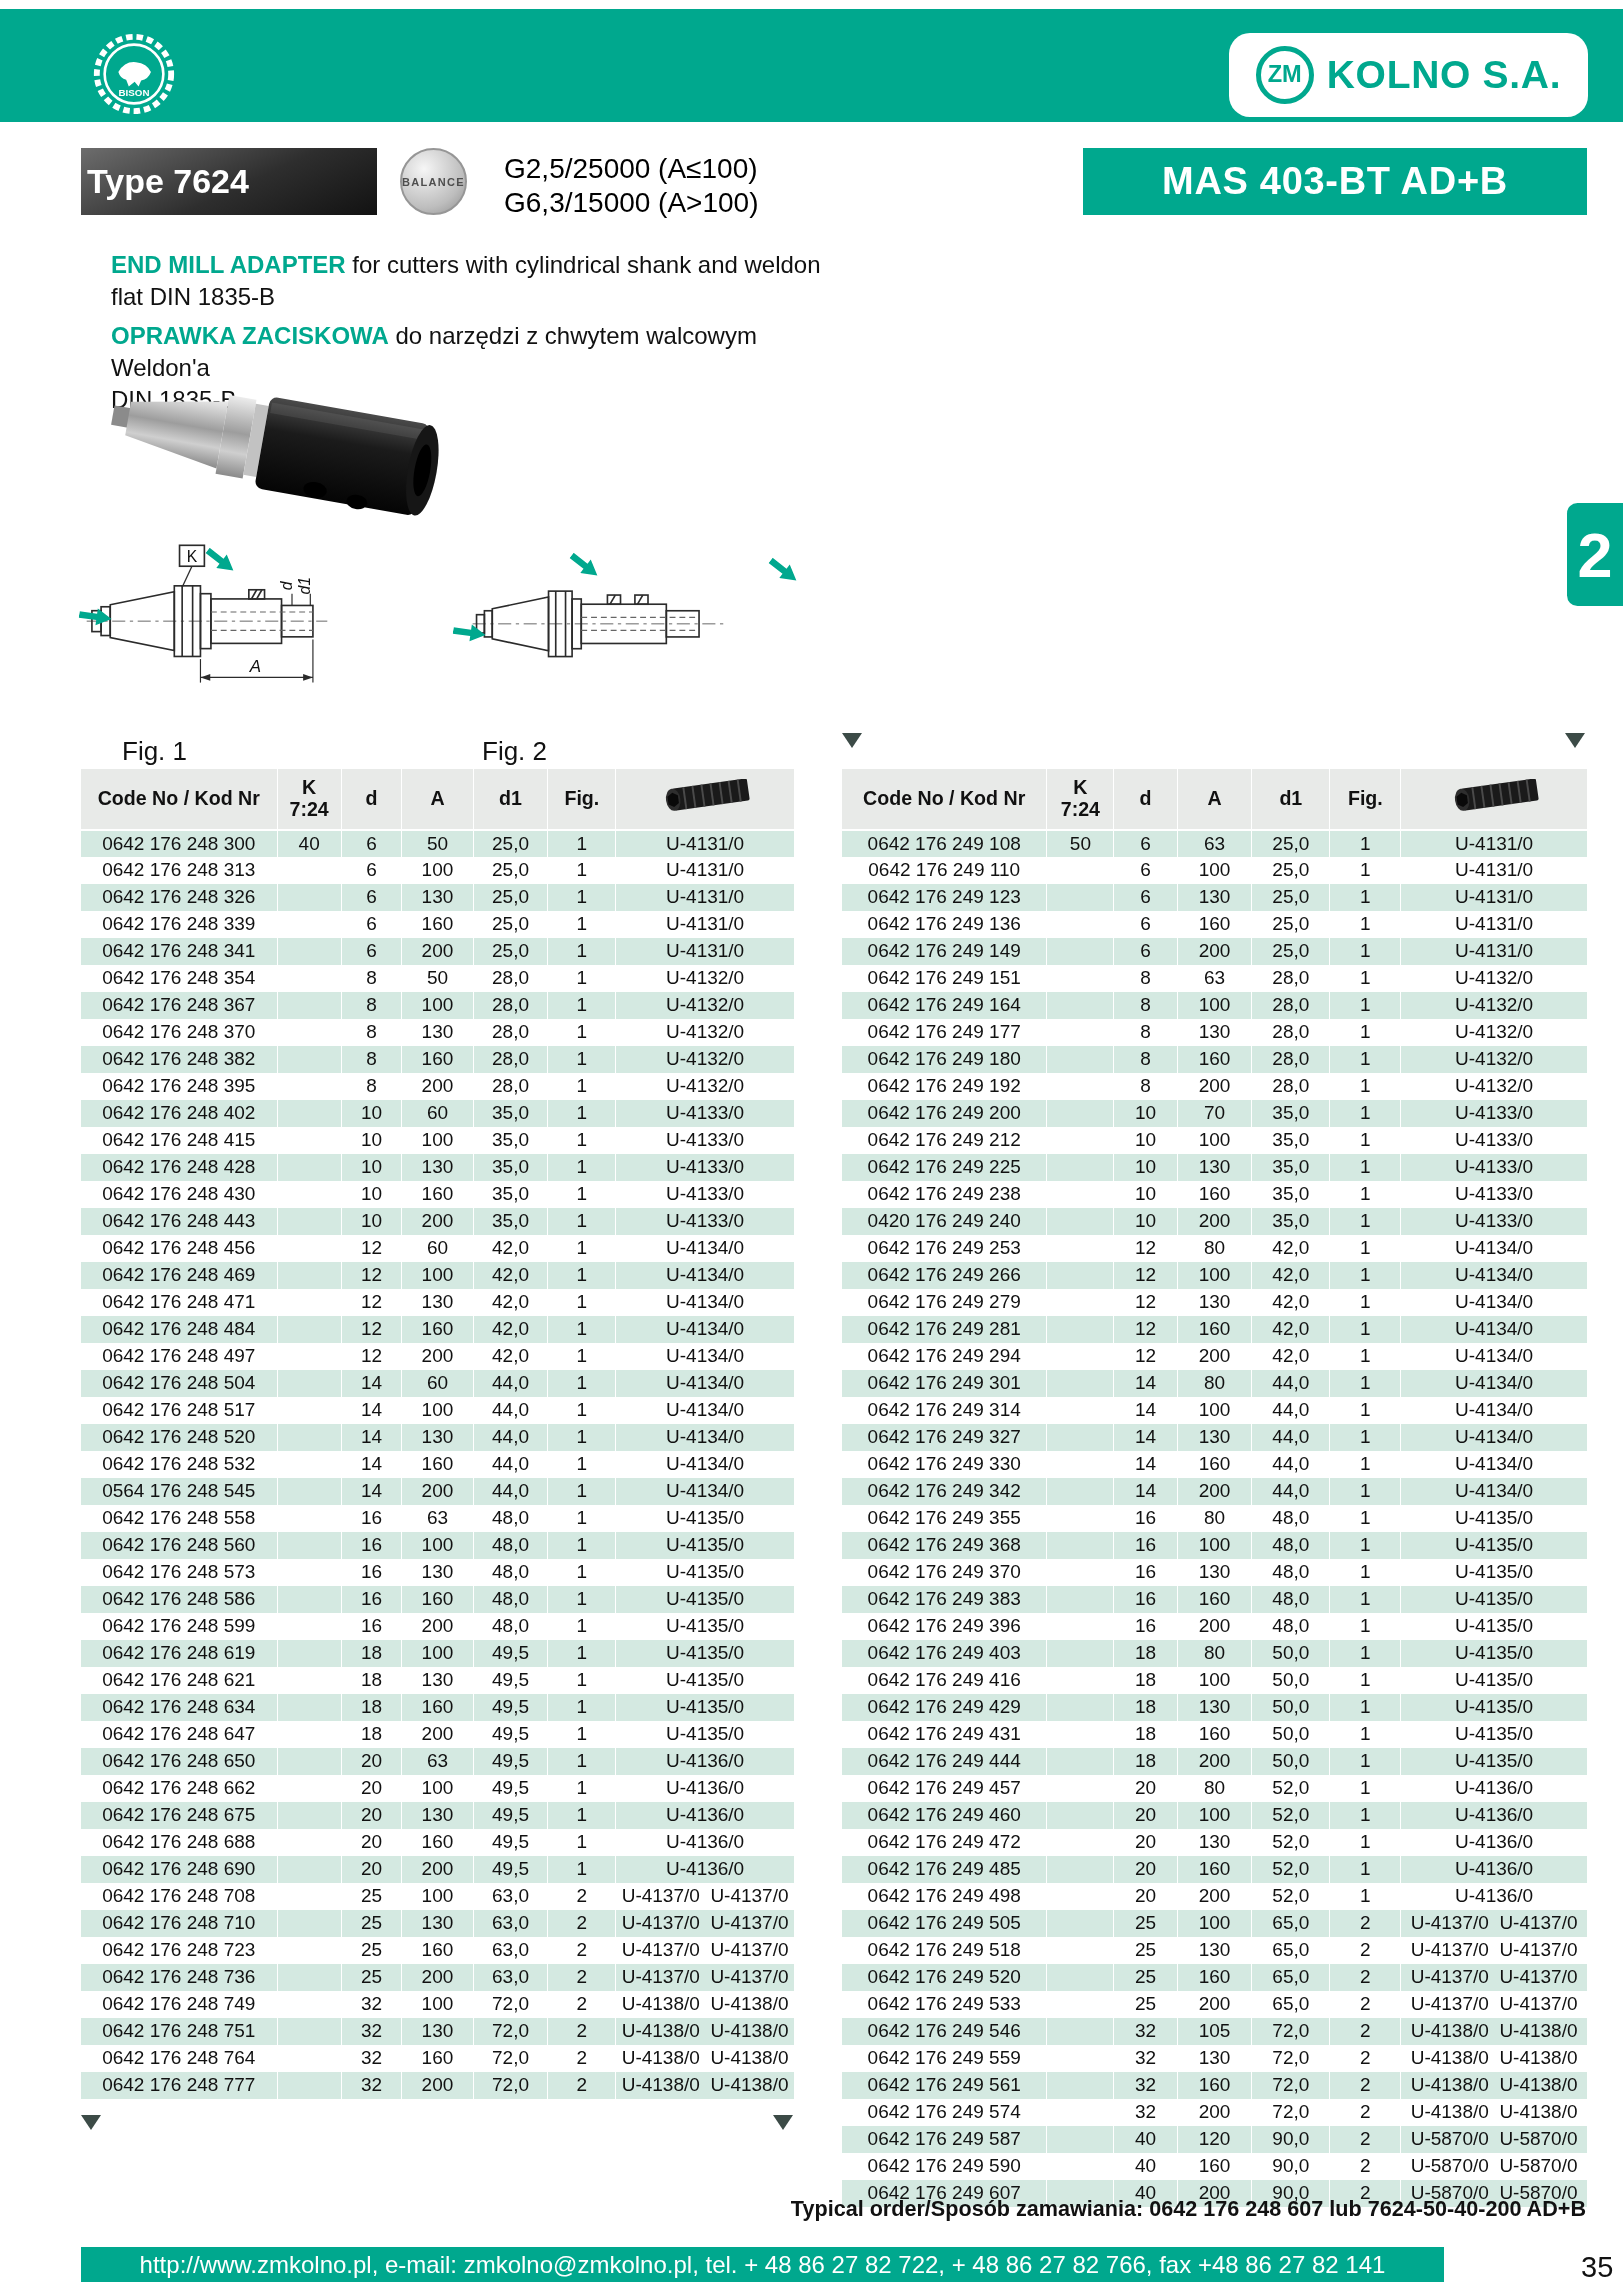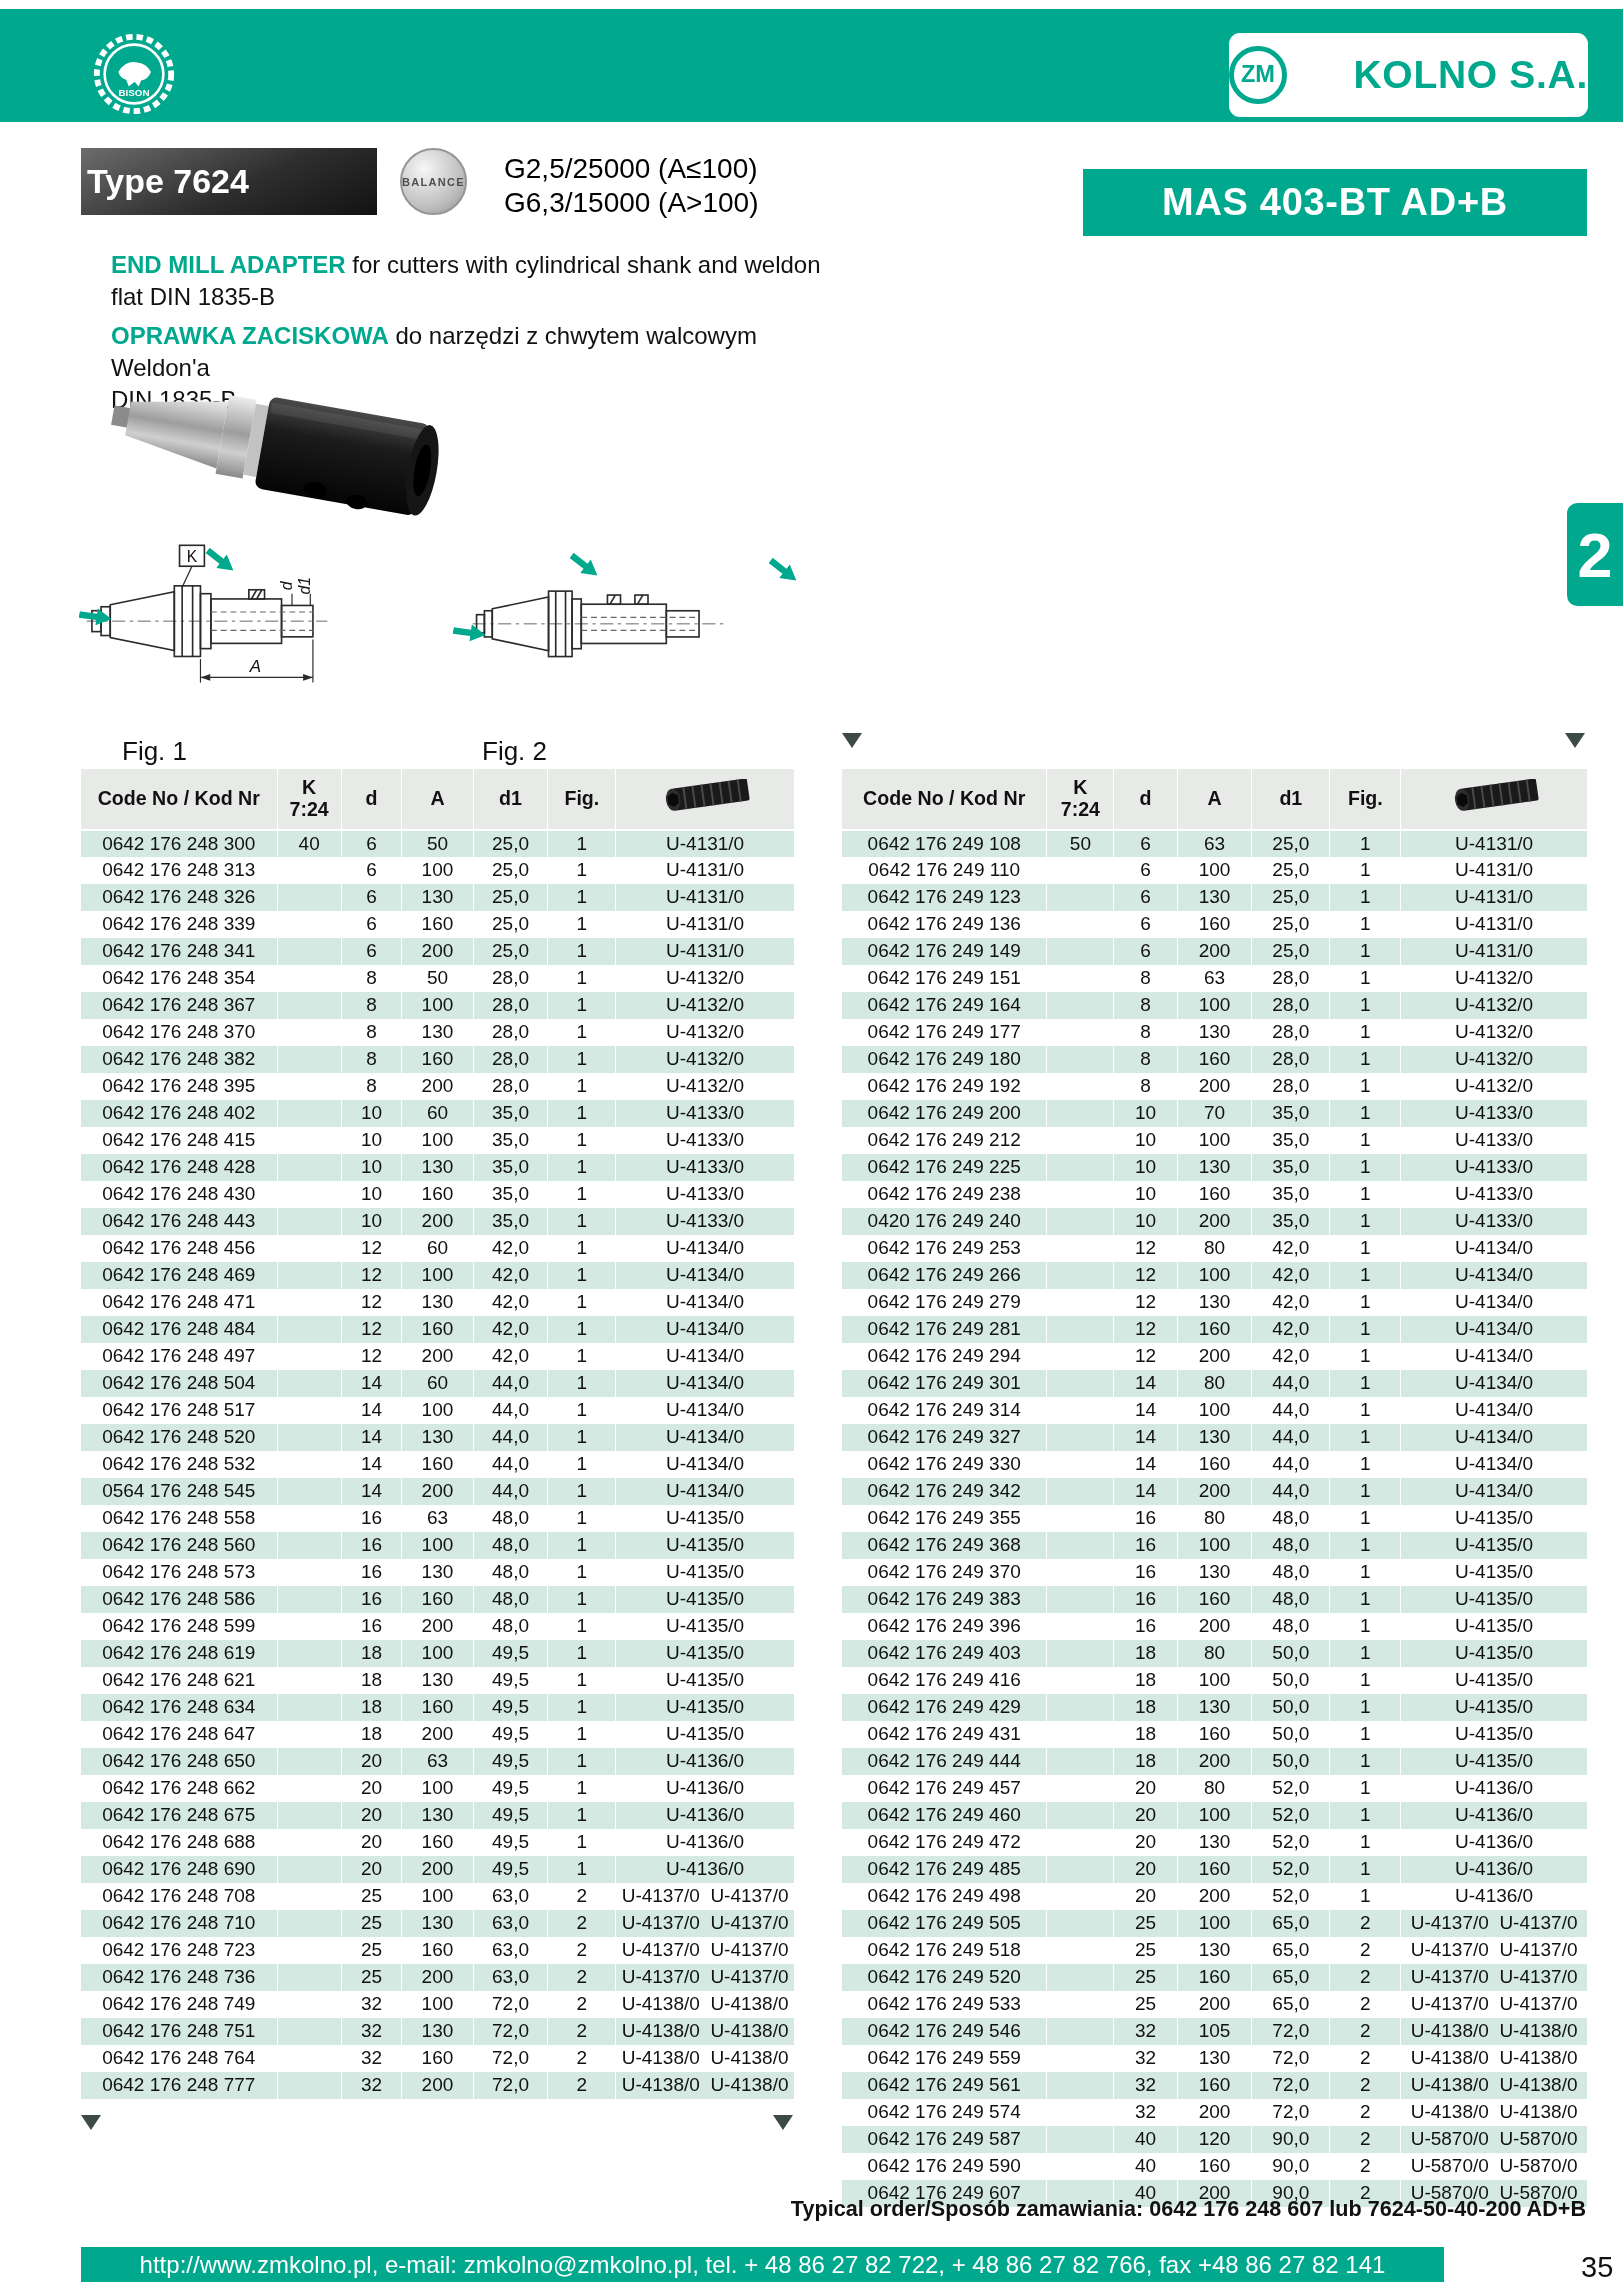--- a/index.html
+++ b/index.html
@@ -10,37 +10,37 @@
 
   :root{
     --teal:#00a88e;
     --mint:#d4e9e1;
     --hdrbg:#e8eae8;
   }
 
   
   .top-bar { left:0; top:9.2px; width:1623px; height:113px; background:var(--teal); }
   .bison-logo { left:89px; top:19.6px; width:90px; height:90px; }
-  .brand-box { left:1229px; top:23.6px; width:359px; height:84px; background:#fff; border-radius:11px;
-               display:flex; align-items:center; justify-content:space-between; gap:13px; }
+  .brand-box { left:1229px; top:23.6px; width:359px; height:84px; background:#fff; border-radius:21px;
+               display:flex; align-items:center; justify-content:center; gap:13px; }
   .zm-circle { width:58px; height:58px; border-radius:50%; border:5.2px solid var(--teal); color:var(--teal);
                display:flex; align-items:center; justify-content:center; font-weight:bold; font-size:23.6px; }
   .brand-text { color:var(--teal); font-size:39px; font-weight:bold; letter-spacing:0.7px; }
 
   
   .type-box { left:81px; top:148px; width:296px; height:67px;
               background:linear-gradient(155deg,#6d6d6d 0%,#2e2e2e 55%,#121212 100%);
               color:#fff; font-size:34px; font-weight:bold; display:flex; align-items:center; padding-left:6px; }
   .balance-badge { left:400px; top:148px; width:67px; height:67px; border-radius:50%;
               background:radial-gradient(circle at 35% 30%, #f6f6f6, #bdbdbd 65%, #8d8d8d);
               border:2px solid #969696; display:flex; align-items:center; justify-content:center; }
   .balance-badge span { font-size:11px; font-weight:bold; color:#4e4e4e; letter-spacing:1.3px; }
   .g-text { left:504px; top:152px; font-size:28px; line-height:1.22; color:#000; }
   .mas-box { left:1083px; top:148px; width:504px; height:67px; background:var(--teal); color:#fff;
-             font-size:38px; font-weight:bold; display:flex; align-items:center; justify-content:center; letter-spacing:0.7px;margin-top:21px; }
+             font-size:38px; font-weight:bold; display:flex; align-items:center; justify-content:center; letter-spacing:0.7px; }
 
   
   .desc { font-size:24px; line-height:1.33; color:#111; }
   .desc .hl { color:var(--teal); font-weight:bold; }
   .desc-en { left:111px; top:225px; width:733px; }
   .desc-pl { left:111px; top:296px; width:733px; }
 
   
   .photo { left:105px; top:348px; width:393px; height:200px; }
   .fig1 { left:84px; top:544px; width:382px; height:153px; }

